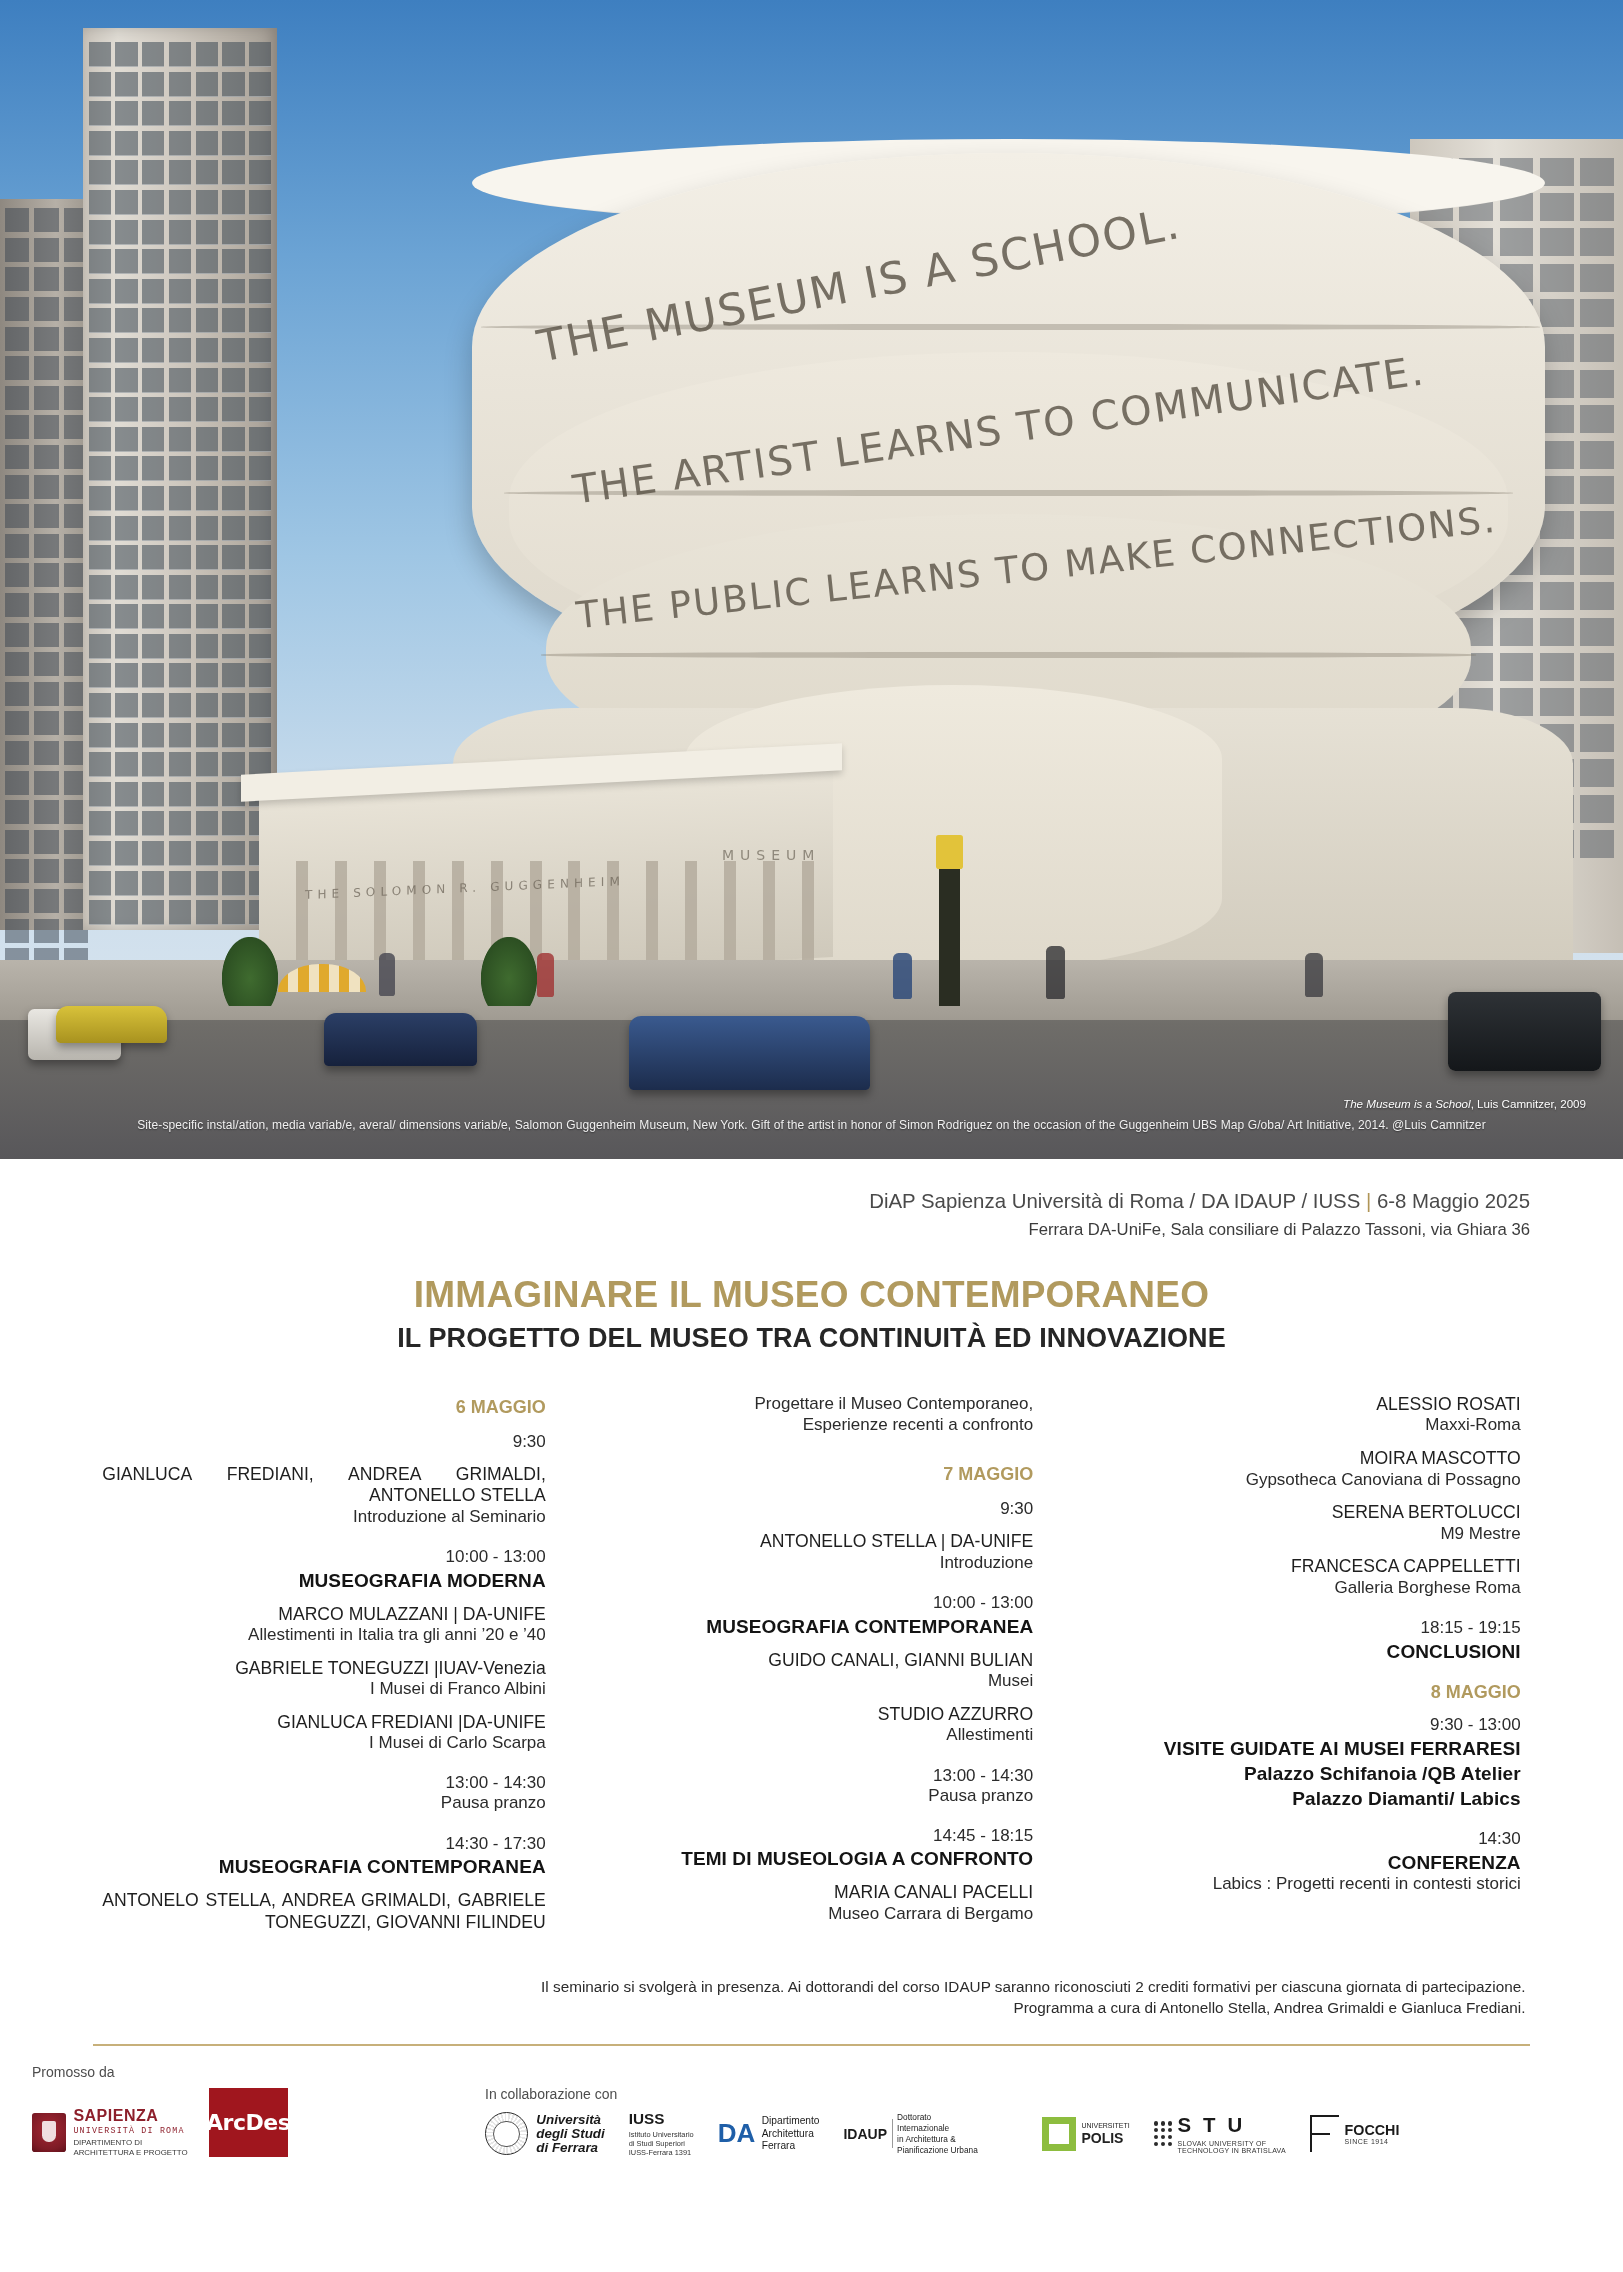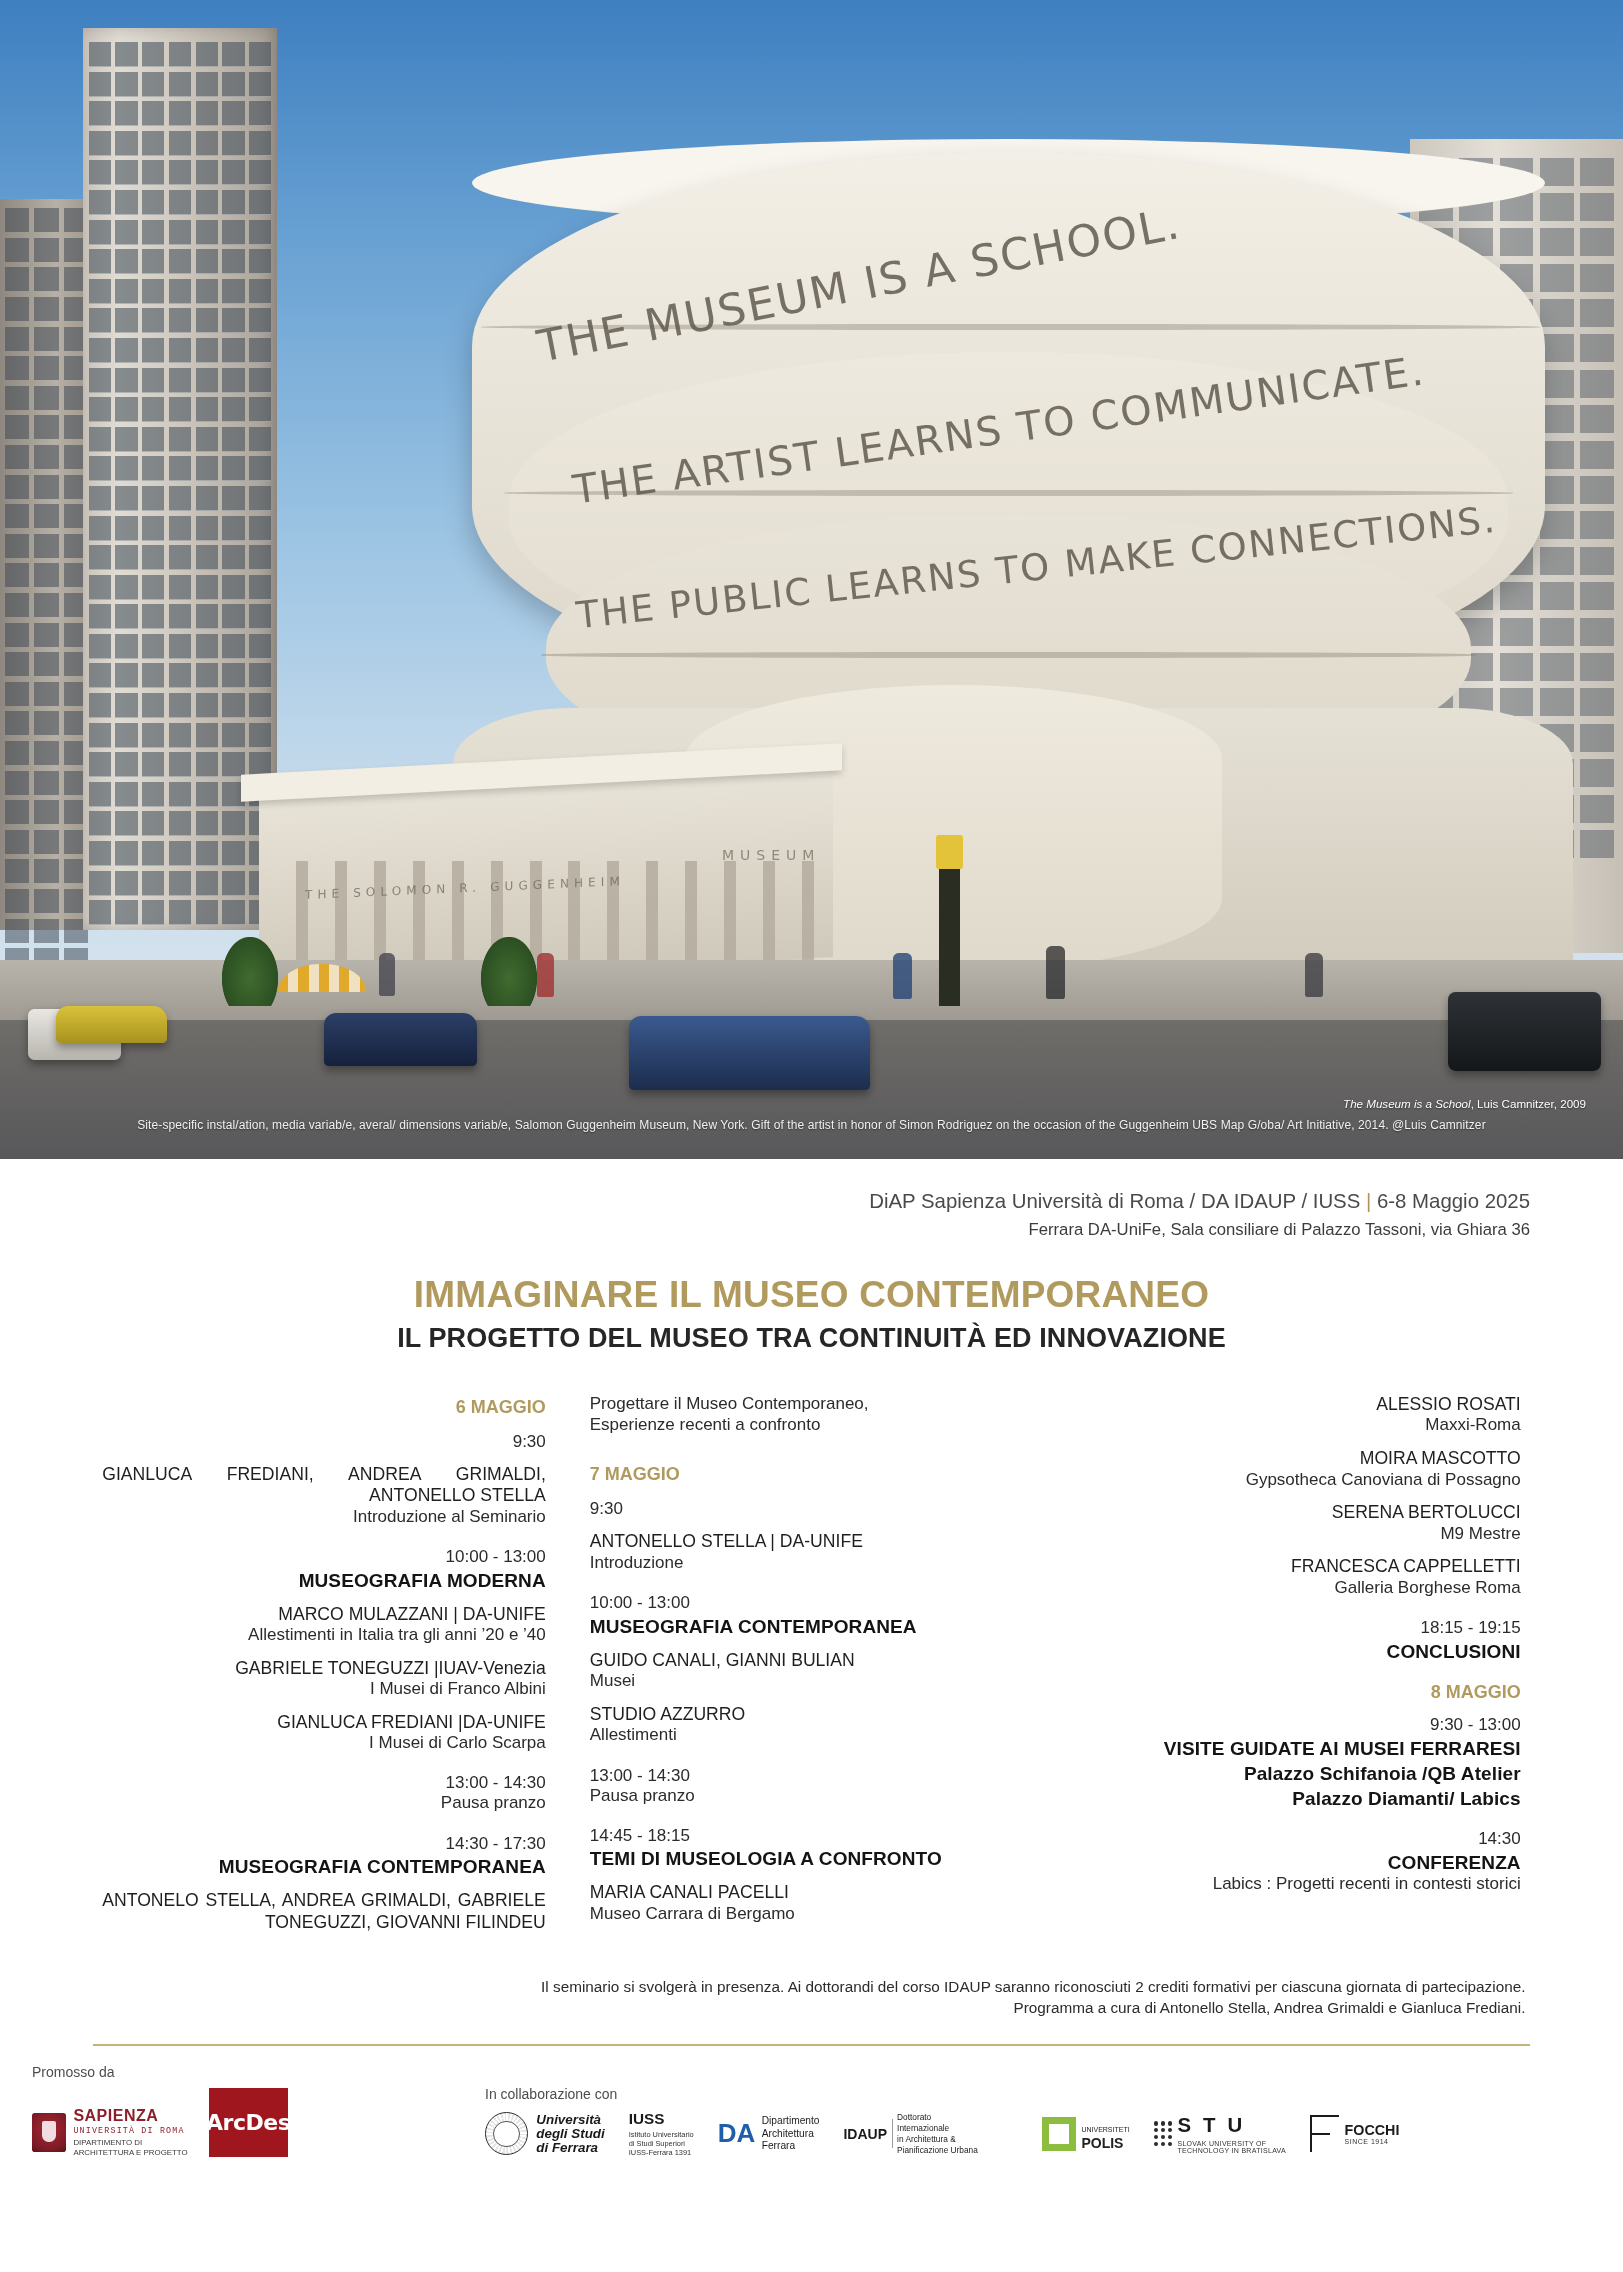--- a/index.html
+++ b/index.html
@@ -267,21 +267,21 @@
   }
 
   .columns {
     display: flex;
     gap: 44px;
     margin-top: 40px;
     padding: 0 9.3px;
   }
   .col { width: 33.33%; }
   .col-1 { text-align: right; }
-  .col-2 { text-align: left; }
+  .col-2 { text-align: right; }
   .col-3 { text-align: right; }
   .daylabel {
     font-size: 18px; font-weight: bold; color: #b19a5e; margin-top: 2.8px;
   }
   .time { font-size: 17px; color: #2b2b2b; margin-top: 14px; }
   .time.tight { margin-top: 12px; }
   .heading { font-size: 19px; font-weight: bold; color: #141414; margin-top: 2.8px; letter-spacing: 0.1px; }
   .names { font-size: 17.6px; color: #1f1f1f; margin-top: 12px; line-height: 1.22; }
   .names.justify { text-align: justify; text-align-last: right; }
   .desc { font-size: 17px; color: #2b2b2b; line-height: 1.22; }
@@ -355,21 +355,21 @@
 
   .daferrara { display: flex; align-items: center; gap: 6.5px; }
   .daferrara .da { font-size: 26px; font-weight: bold; color: #1f5fa8; }
   .daferrara .t { font-size: 10.2px; color: #1a1a1a; line-height: 1.25; }
 
   .idaup { display: flex; align-items: center; gap: 4.6px; }
   .idaup .tag { font-size: 14px; font-weight: bold; color: #1a1a1a; }
   .idaup .bar { width: 0.9px; height: 29px; background: #9a9a9a; }
   .idaup .t { font-size: 8.3px; color: #1a1a1a; line-height: 1.3; }
 
-  .polis { display: flex; align-items: flex-end; gap: 5.6px; padding-left: 40px; }
+  .polis { display: flex; align-items: center; gap: 5.6px; padding-left: 40px; }
   .polis .sq { width: 34px; height: 34px; background: #8dbd3f; position: relative; }
   .polis .sq:after { content:""; position:absolute; left:7.4px; top:7.4px; width:19.4px; height:19.4px; background:#fff; }
   .polis .t1 { font-size: 7px; color:#222; line-height:1.2; }
   .polis .t2 { font-size: 14px; font-weight: bold; color:#222; }
 
   .stu { display: flex; align-items: center; gap: 5.6px; }
   .stu .dots {
     display: grid; grid-template-columns: repeat(3, 4.2px); grid-template-rows: repeat(4, 4.2px); gap: 2.8px;
   }
   .stu .dots i { width: 4.2px; height: 4.2px; background: #2b2b2b; border-radius: 50%; }

